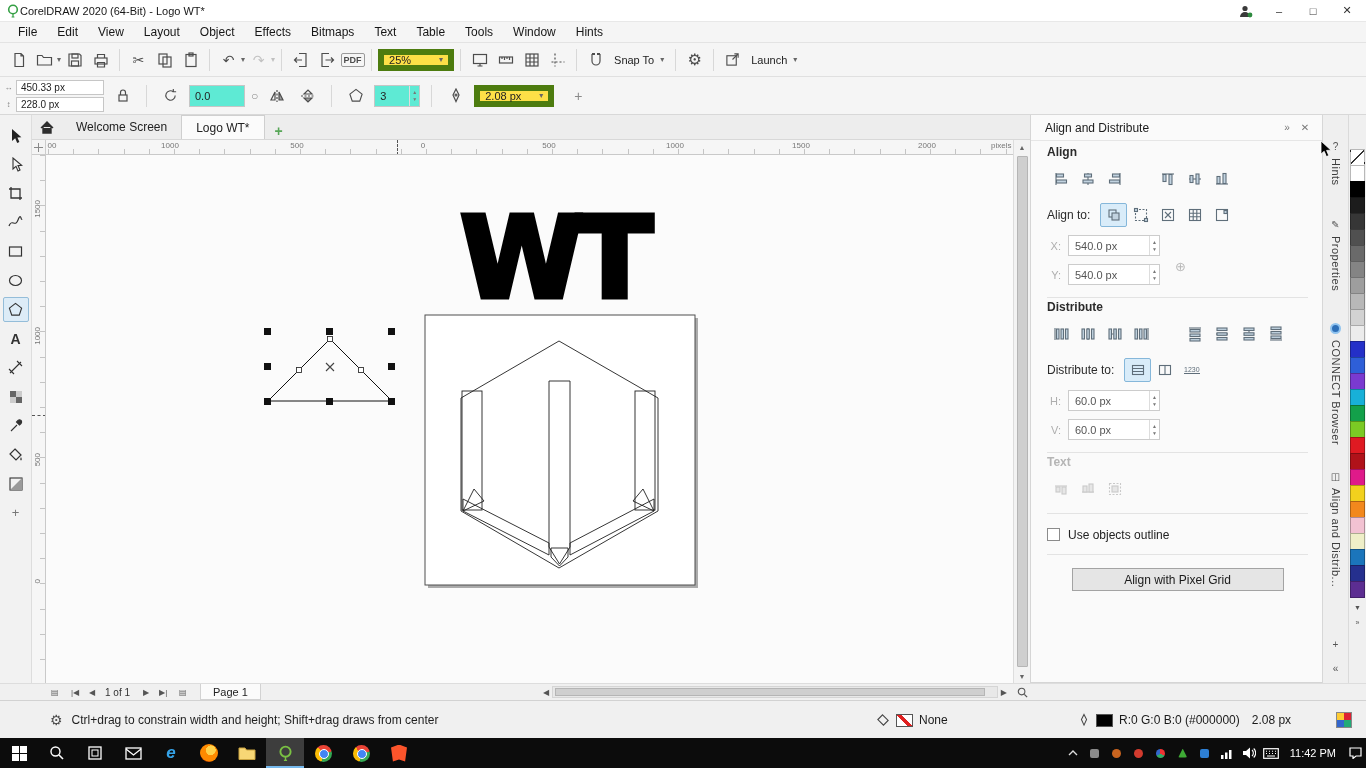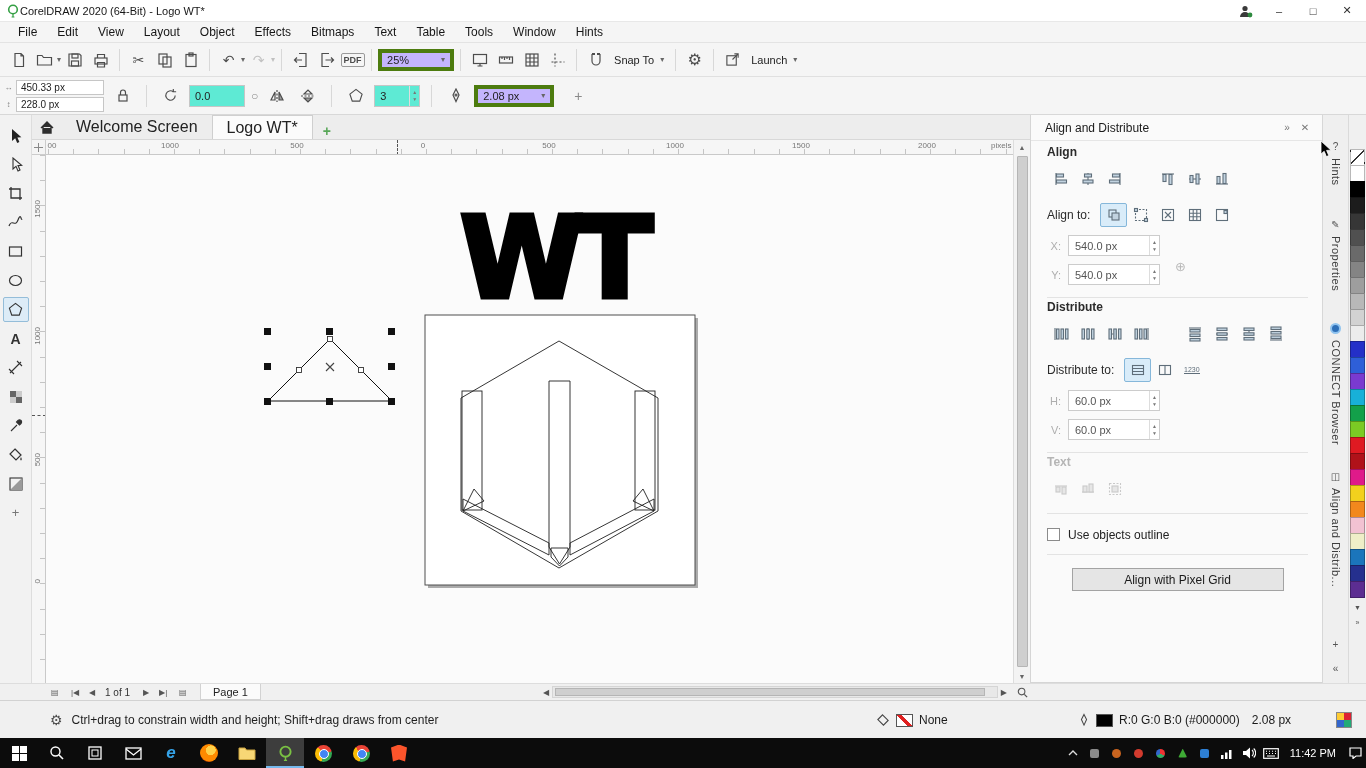--- a/index.html
+++ b/index.html
@@ -17,33 +17,33 @@
 
 .toolbar{left:0;top:43px;width:1366px;height:34px;background:#f5f5f5;border-bottom:1px solid #e0e0e0;display:flex;align-items:center;padding-left:6px;gap:1px}
 .propbar{left:0;top:77px;width:1366px;height:38px;background:#f5f5f5;border-bottom:1px solid #d8d8d8;display:flex;align-items:center;padding-left:4px;gap:6px}
 .ibtn{min-width:25px;height:25px;display:flex;align-items:center;justify-content:center;border-radius:2px;color:#4d4d4d}
 .sep{width:1px;height:22px;background:#d8d8d8;margin:0 5px;flex:none}
 .caret{font-size:8px;color:#666;margin-left:-1px}
 .caret.gray{color:#c0c0c0}
 svg.ic{stroke:#4d4d4d;fill:none;stroke-width:1.2}
 .glyph{font-size:14px;color:#4d4d4d}
 .glyph.dis{color:#c2c2c2}
-.combo{display:flex;align-items:center;background:#c4b5fd;border:4px solid #4d7c0f;height:22px;padding:0 5px;font-size:11px;color:#222;gap:6px}
+.combo{display:flex;align-items:center;background:#fde047;border:6px solid #4d7c0f;height:22px;padding:0 5px;font-size:11px;color:#222;gap:6px}
 .combo .caret{margin-left:auto}
 .pdftxt{font-size:9px;font-weight:bold;color:#4d4d4d;border:1px solid #9a9a9a;padding:1px 2px;border-radius:2px}
 .posblock{display:flex;flex-direction:column;gap:2px}
 .posrow{display:flex;align-items:center;gap:3px}
 .minifield{width:88px;height:15px;background:#fff;border:1px solid #c6c6c6;font-size:10px;display:flex;align-items:center;padding-left:4px;color:#222}
 .pfield{background:#5eead4;border:1px solid #c6c6c6;height:22px;display:flex;align-items:center;padding-left:5px;font-size:11px;color:#222}
 .spin{display:flex;flex-direction:column;margin-left:auto;border-left:1px solid #ddd;height:100%;justify-content:center}
 .spin i{font-style:normal;font-size:5px;line-height:5px;color:#777;padding:1px 2px}
 .tinyico{font-size:8px;color:#7a7a7a;width:9px;text-align:center}
 
 .tabbar{left:32px;top:115px;width:998px;height:25px;background:#ededed;display:flex;align-items:flex-end;border-bottom:1px solid #d8d8d8}
-.dtab{height:24px;display:flex;align-items:center;gap:6px;padding:0 14px;font-size:16px;color:#222}
+.dtab{height:24px;display:flex;align-items:center;gap:6px;padding:0 14px;font-size:12px;color:#222}
 .dtab.active{background:#fbfbfb;border:1px solid #cfcfcf;border-bottom:none}
 .home-btn{width:30px;height:24px;display:flex;align-items:center;justify-content:center}
 .plus-tab{color:#58a758;font-size:14px;font-weight:bold;padding:0 10px}
 
 .toolbox{left:0;top:115px;width:32px;height:568px;background:#f2f2f2;border-right:1px solid #ddd;display:flex;flex-direction:column;align-items:center;padding-top:8px;gap:4px}
 .tool{width:26px;height:25px;display:flex;align-items:center;justify-content:center;border:1px solid transparent;border-radius:2px}
 .tool.sel{background:#ddecf7;border-color:#94bdd9}
 
 .ruler-corner{left:32px;top:140px;width:14px;height:15px;background:#f4f4f4;border-right:1px solid #ccc;border-bottom:1px solid #ccc;display:flex;align-items:center;justify-content:center}
 .hruler{left:46px;top:140px;width:967px;height:15px;background:repeating-linear-gradient(90deg,#c4c4c4 0 1px,transparent 1px 25.2px) left 2px bottom/100% 5px no-repeat,#f6f6f6;border-bottom:1px solid #c9c9c9;overflow:hidden}

